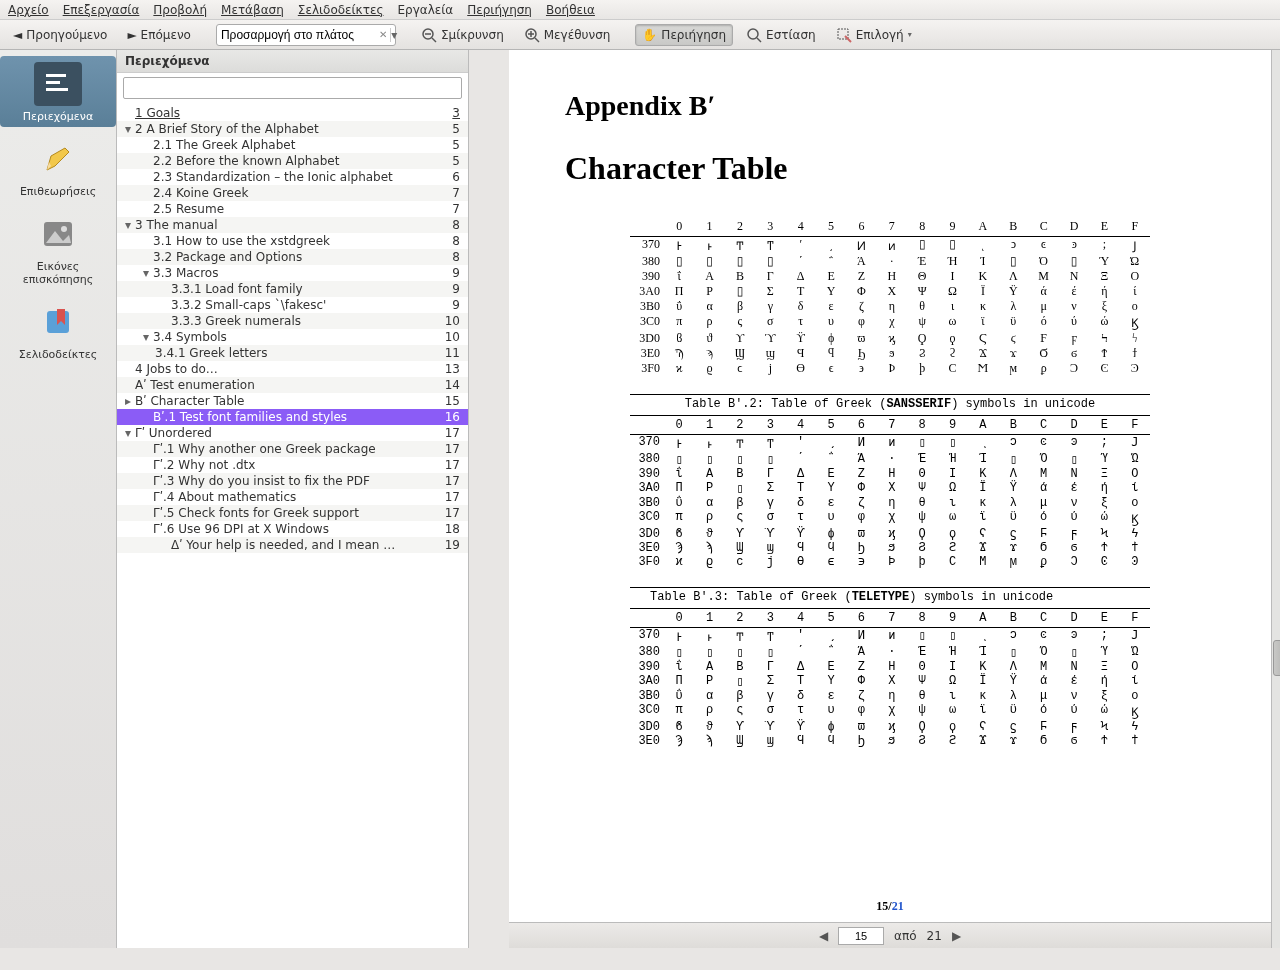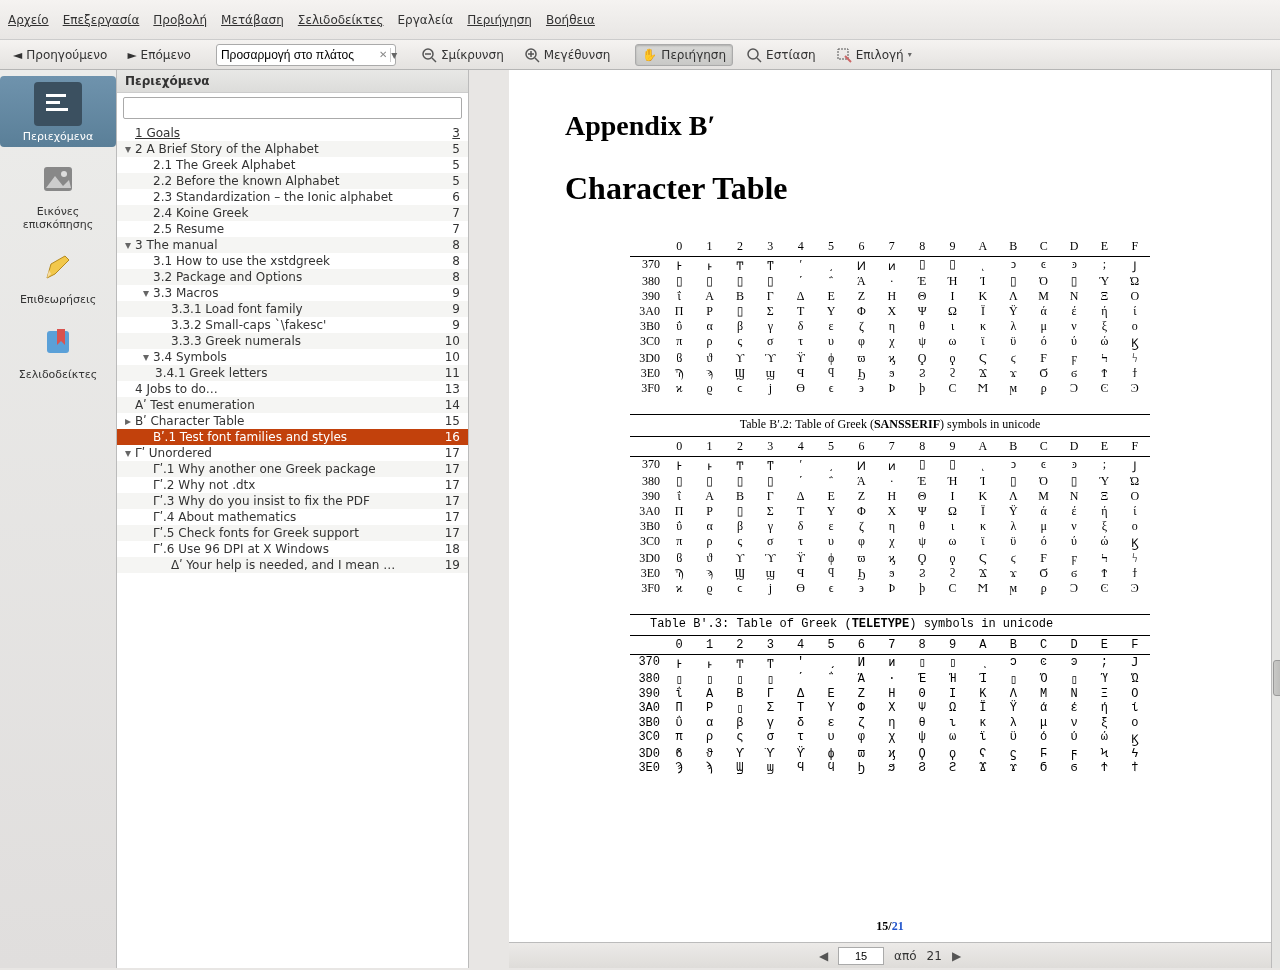--- a/index.html
+++ b/index.html
@@ -1,17 +1,17 @@
 <!DOCTYPE html>
 <html><head>
 <meta charset="utf-8">
 <style>
 * { box-sizing: border-box; margin: 0; padding: 0; }
 body { font-family: "DejaVu Sans", sans-serif; font-size: 12px; color: #333; background: #e8e6e4; width: 1280px; height: 970px; overflow: hidden; }
-.menubar { height: 40px; background: linear-gradient(#f5f3f1,#e8e6e4); display:flex; align-items:center; padding: 0 8px; gap: 14px; border-bottom: 1px solid #ccc;}
+.menubar { height: 20px; background: linear-gradient(#f5f3f1,#e8e6e4); display:flex; align-items:center; padding: 0 8px; gap: 14px; border-bottom: 1px solid #ccc;}
 .menubar span { cursor: default; }
 .menubar .u { text-decoration: underline; }
 .toolbar { height: 30px; background: linear-gradient(#f5f3f1,#e4e2e0); display:flex; align-items:center; padding: 0 6px; gap: 6px; border-bottom: 1px solid #b5b5b5;}
 .tbtn { display:flex; align-items:center; gap:4px; padding: 3px 6px; border-radius:3px; border:1px solid transparent; cursor:pointer; }
 .tbtn.active { background: linear-gradient(#d8d8d6,#c9c9c7); border:1px solid #aaa; box-shadow: inset 0 1px 2px rgba(0,0,0,0.2);}
 .combo { display:flex; align-items:center; border:1px solid #aaa; border-radius:3px; background:#fff; height:22px; width:180px; padding:0 4px; }
 .combo input { flex:1; border:none; outline:none; font-size:12px; }
 .combo .clear { font-size:10px; color:#888; cursor:pointer; padding:0 3px; }
 .combo .dd { width:12px; text-align:center; color:#666; border-left:1px solid #ccc; cursor:pointer;}
 .tsep { width:6px;}
@@ -22,39 +22,39 @@
 .sidebtn .icon { width:48px; height:44px; margin:0 auto 4px; display:flex; align-items:center; justify-content:center; font-size:26px; color:#555; }
 .sidebtn.active .icon { background:#3b5060; border-radius:4px; color:#fff;}
 .sidebtn .lbl { font-size:11px; }
 .tocpanel { width:352px; background:#fff; border-right:1px solid #bbb; display:flex; flex-direction:column; }
 .tochdr { background: linear-gradient(#e8e8e6,#dcdcda); font-weight:bold; padding:4px 8px; border-bottom:1px solid #ccc;}
 .tocsearch { padding:4px 6px 6px; }
 .tocsearch input { width:100%; height:22px; border:1px solid #aaa; border-radius:2px; padding:0 4px; }
 .toc { flex:1; overflow:auto; font-size:12px; }
 .toc-row { display:flex; align-items:center; padding:1px 6px 1px 4px; cursor:pointer; }
 .toc-row:nth-child(even){ background:#f5f5f3;}
-.toc-row.selected { background:#c2410c; color:#fff; }
+.toc-row.selected { background:#8b5cf6; color:#fff; }
 .arrow { width:14px; text-align:center; color:#666; }
 .toc-label { flex:1; white-space:nowrap; overflow:hidden; text-overflow:ellipsis; }
 .toc-page { width:24px; text-align:right; padding-right:2px; }
 .docwrap { flex:1; background:#be185d; position:relative; display:flex;margin-left:40px; }
 .docscroll { flex:1; overflow:hidden; background:#808080; position:relative; }
 .page { background:#fff; width:762px; margin: 0 auto; height: 872px; box-shadow: 0 2px 6px rgba(0,0,0,0.4); padding: 40px 56px 20px; font-family: "Georgia","Times New Roman",serif; color:#000; position:relative;}
 .page h1 { font-size:28px; font-weight:bold; margin-bottom:28px;}
 .page h2 { font-size:32px; font-weight:bold; margin-bottom:30px;}
 .tbl { margin: 0 auto 18px; width: 520px; font-size:12px;}
 .tblcap { text-align:center; padding:2px 0 4px; border-bottom:1px solid #000;}
 .tblcap .b { font-weight:bold;}
 .tblhead { display:flex; padding:2px 0; border-bottom:1px solid #000;}
 .tblhead .cell { flex:1; text-align:center;}
 .tblhead .row0 { width:34px; flex:none;}
 .tblbody .trow { display:flex; }
 .tblbody .trow .rlabel { width:34px; flex:none; text-align:right; padding-right:4px;}
 .tblbody .trow .cell { flex:1; text-align:center;}
-.tbl.sans { font-family: Liberation Serif, serif;}
+.tbl.sans { font-family: Liberation Mono, monospace;}
 .tbl.mono { font-family: "Courier New", monospace; font-size:12px;}
 .tbl.mono .tblcap { text-align:left; padding-left:20px; border-top:1px solid #000; border-bottom:none;}
 .tbl.mono .tblhead { border-top:1px solid #000; }
 .pagenum { position:absolute; bottom:8px; left:0; right:0; text-align:center; font-size:12px; font-weight:bold;}
 .pagenum .cur{ color:#000;} .pagenum .tot{ color:#2255cc;}
 .scrollbar { width:14px; background:#e4e4e2; border-left:1px solid #bbb; position:relative;}
 .scrollbar .thumb { position:absolute; left:1px; right:1px; top:590px; height:36px; background:linear-gradient(to right,#c8c8c6,#b8b8b6); border-radius:3px; border:1px solid #999;}
 .pagebar { height:26px; background:linear-gradient(#eceae8,#dedcd9); border-top:1px solid #bbb; display:flex; align-items:center; justify-content:center; gap:10px;}
 .pagebar input { width:46px; height:18px; border:1px solid #aaa; text-align:center; font-size:11px;}
 .pagebar .navarr { cursor:pointer; color:#555; font-size:12px;}
@@ -145,36 +145,36 @@
           <svg width="28" height="26">
             <rect x="2" y="3" width="20" height="3" fill="#fff"></rect>
             <rect x="2" y="10" width="14" height="3" fill="#fff"></rect>
             <rect x="2" y="17" width="22" height="3" fill="#fff"></rect>
           </svg>
         </div>
       <div class="lbl">Περιεχόμενα</div>
     </div>
     <div class="sidebtn">
       <div class="icon">
+          <svg width="34" height="34">
+            <path d="M6 28 L10 14 L24 6 L28 10 L14 24 Z" fill="#f2c84b" stroke="#b58a1f"></path>
+            <path d="M6 28 L10 24 L8 20 Z" fill="#f7dca0"></path>
+          </svg>
+        </div>
+      <div class="lbl">Επιθεωρήσεις</div>
+    </div>
+    <div class="sidebtn">
+      <div class="icon">
           <svg width="34" height="30">
             <rect x="3" y="3" width="28" height="24" rx="3" fill="#888"></rect>
             <circle cx="23" cy="10" r="3" fill="#ddd"></circle>
             <path d="M5 24 L14 12 L22 22 L28 16 L30 24 Z" fill="#ccc"></path>
           </svg>
         </div>
       <div class="lbl">Εικόνες επισκόπησης</div>
-    </div>
-    <div class="sidebtn">
-      <div class="icon">
-          <svg width="34" height="34">
-            <path d="M6 28 L10 14 L24 6 L28 10 L14 24 Z" fill="#f2c84b" stroke="#b58a1f"></path>
-            <path d="M6 28 L10 24 L8 20 Z" fill="#f7dca0"></path>
-          </svg>
-        </div>
-      <div class="lbl">Επιθεωρήσεις</div>
     </div>
     <div class="sidebtn">
       <div class="icon">
           <svg width="34" height="34">
             <rect x="6" y="6" width="22" height="22" rx="3" fill="#5aa0d8"></rect>
             <path d="M16 4 L24 4 L24 20 L20 16 L16 20 Z" fill="#d9534f"></path>
           </svg>
         </div>
       <div class="lbl">Σελιδοδείκτες</div>
     </div>

